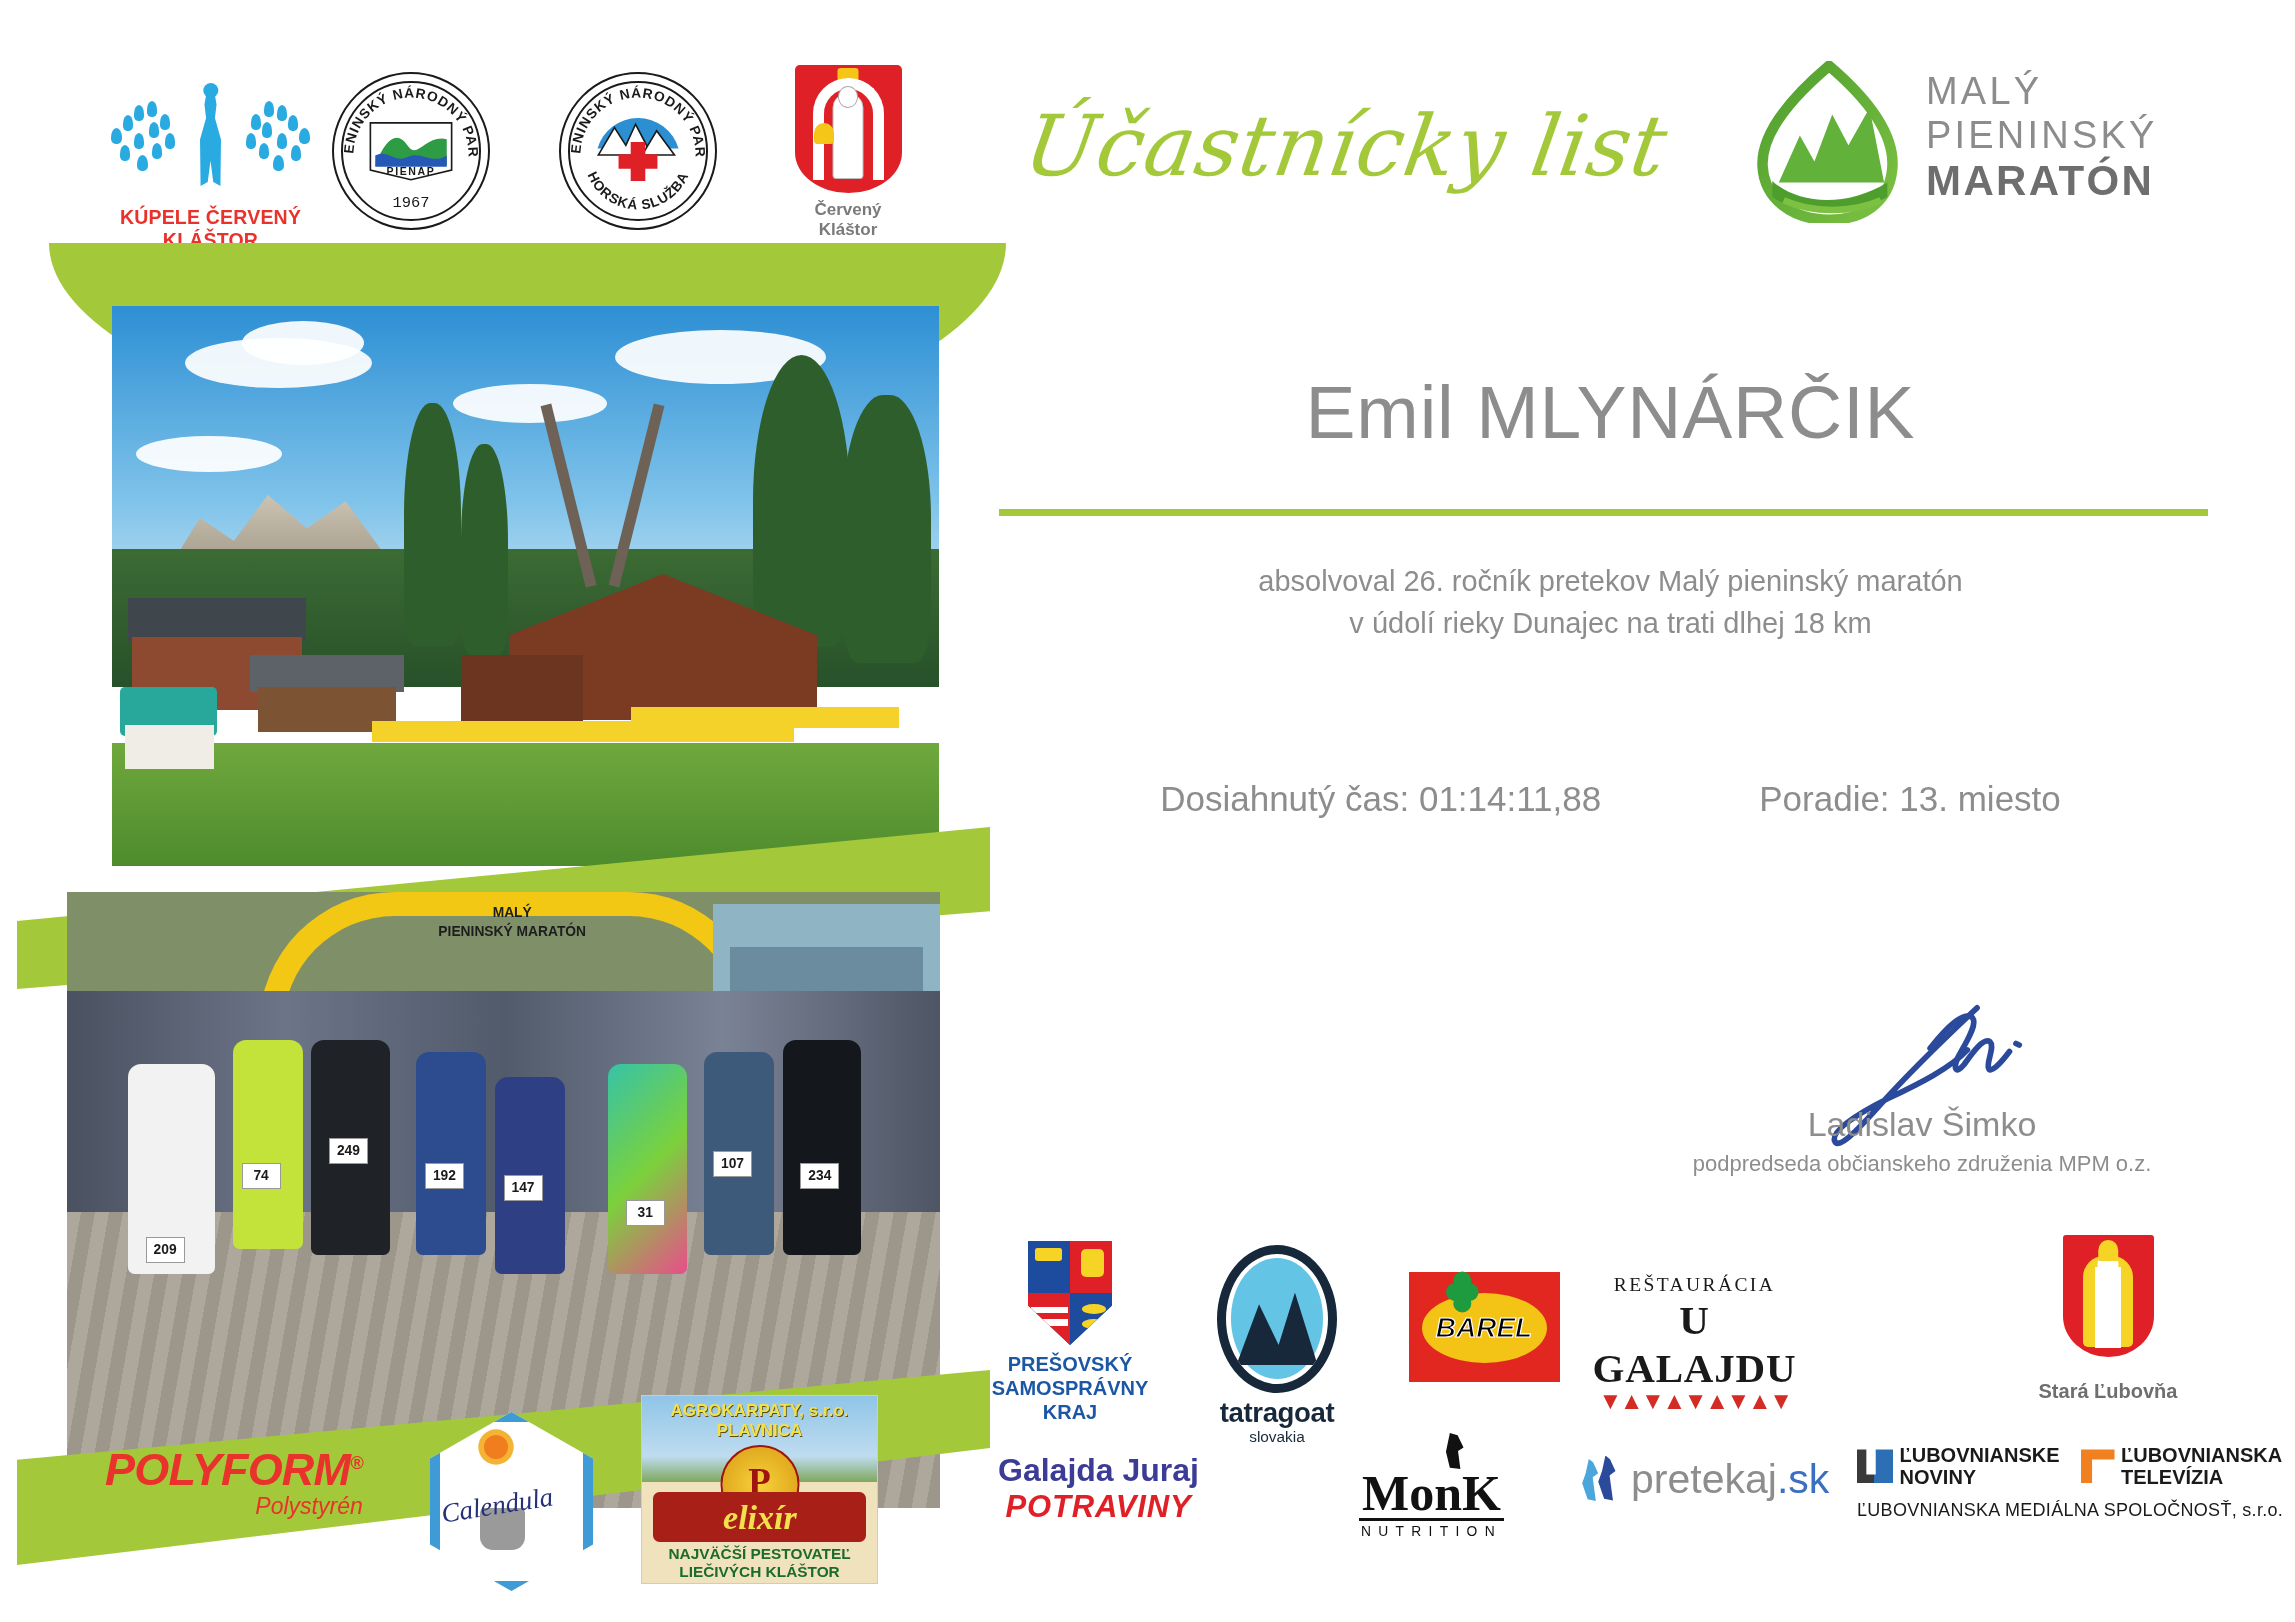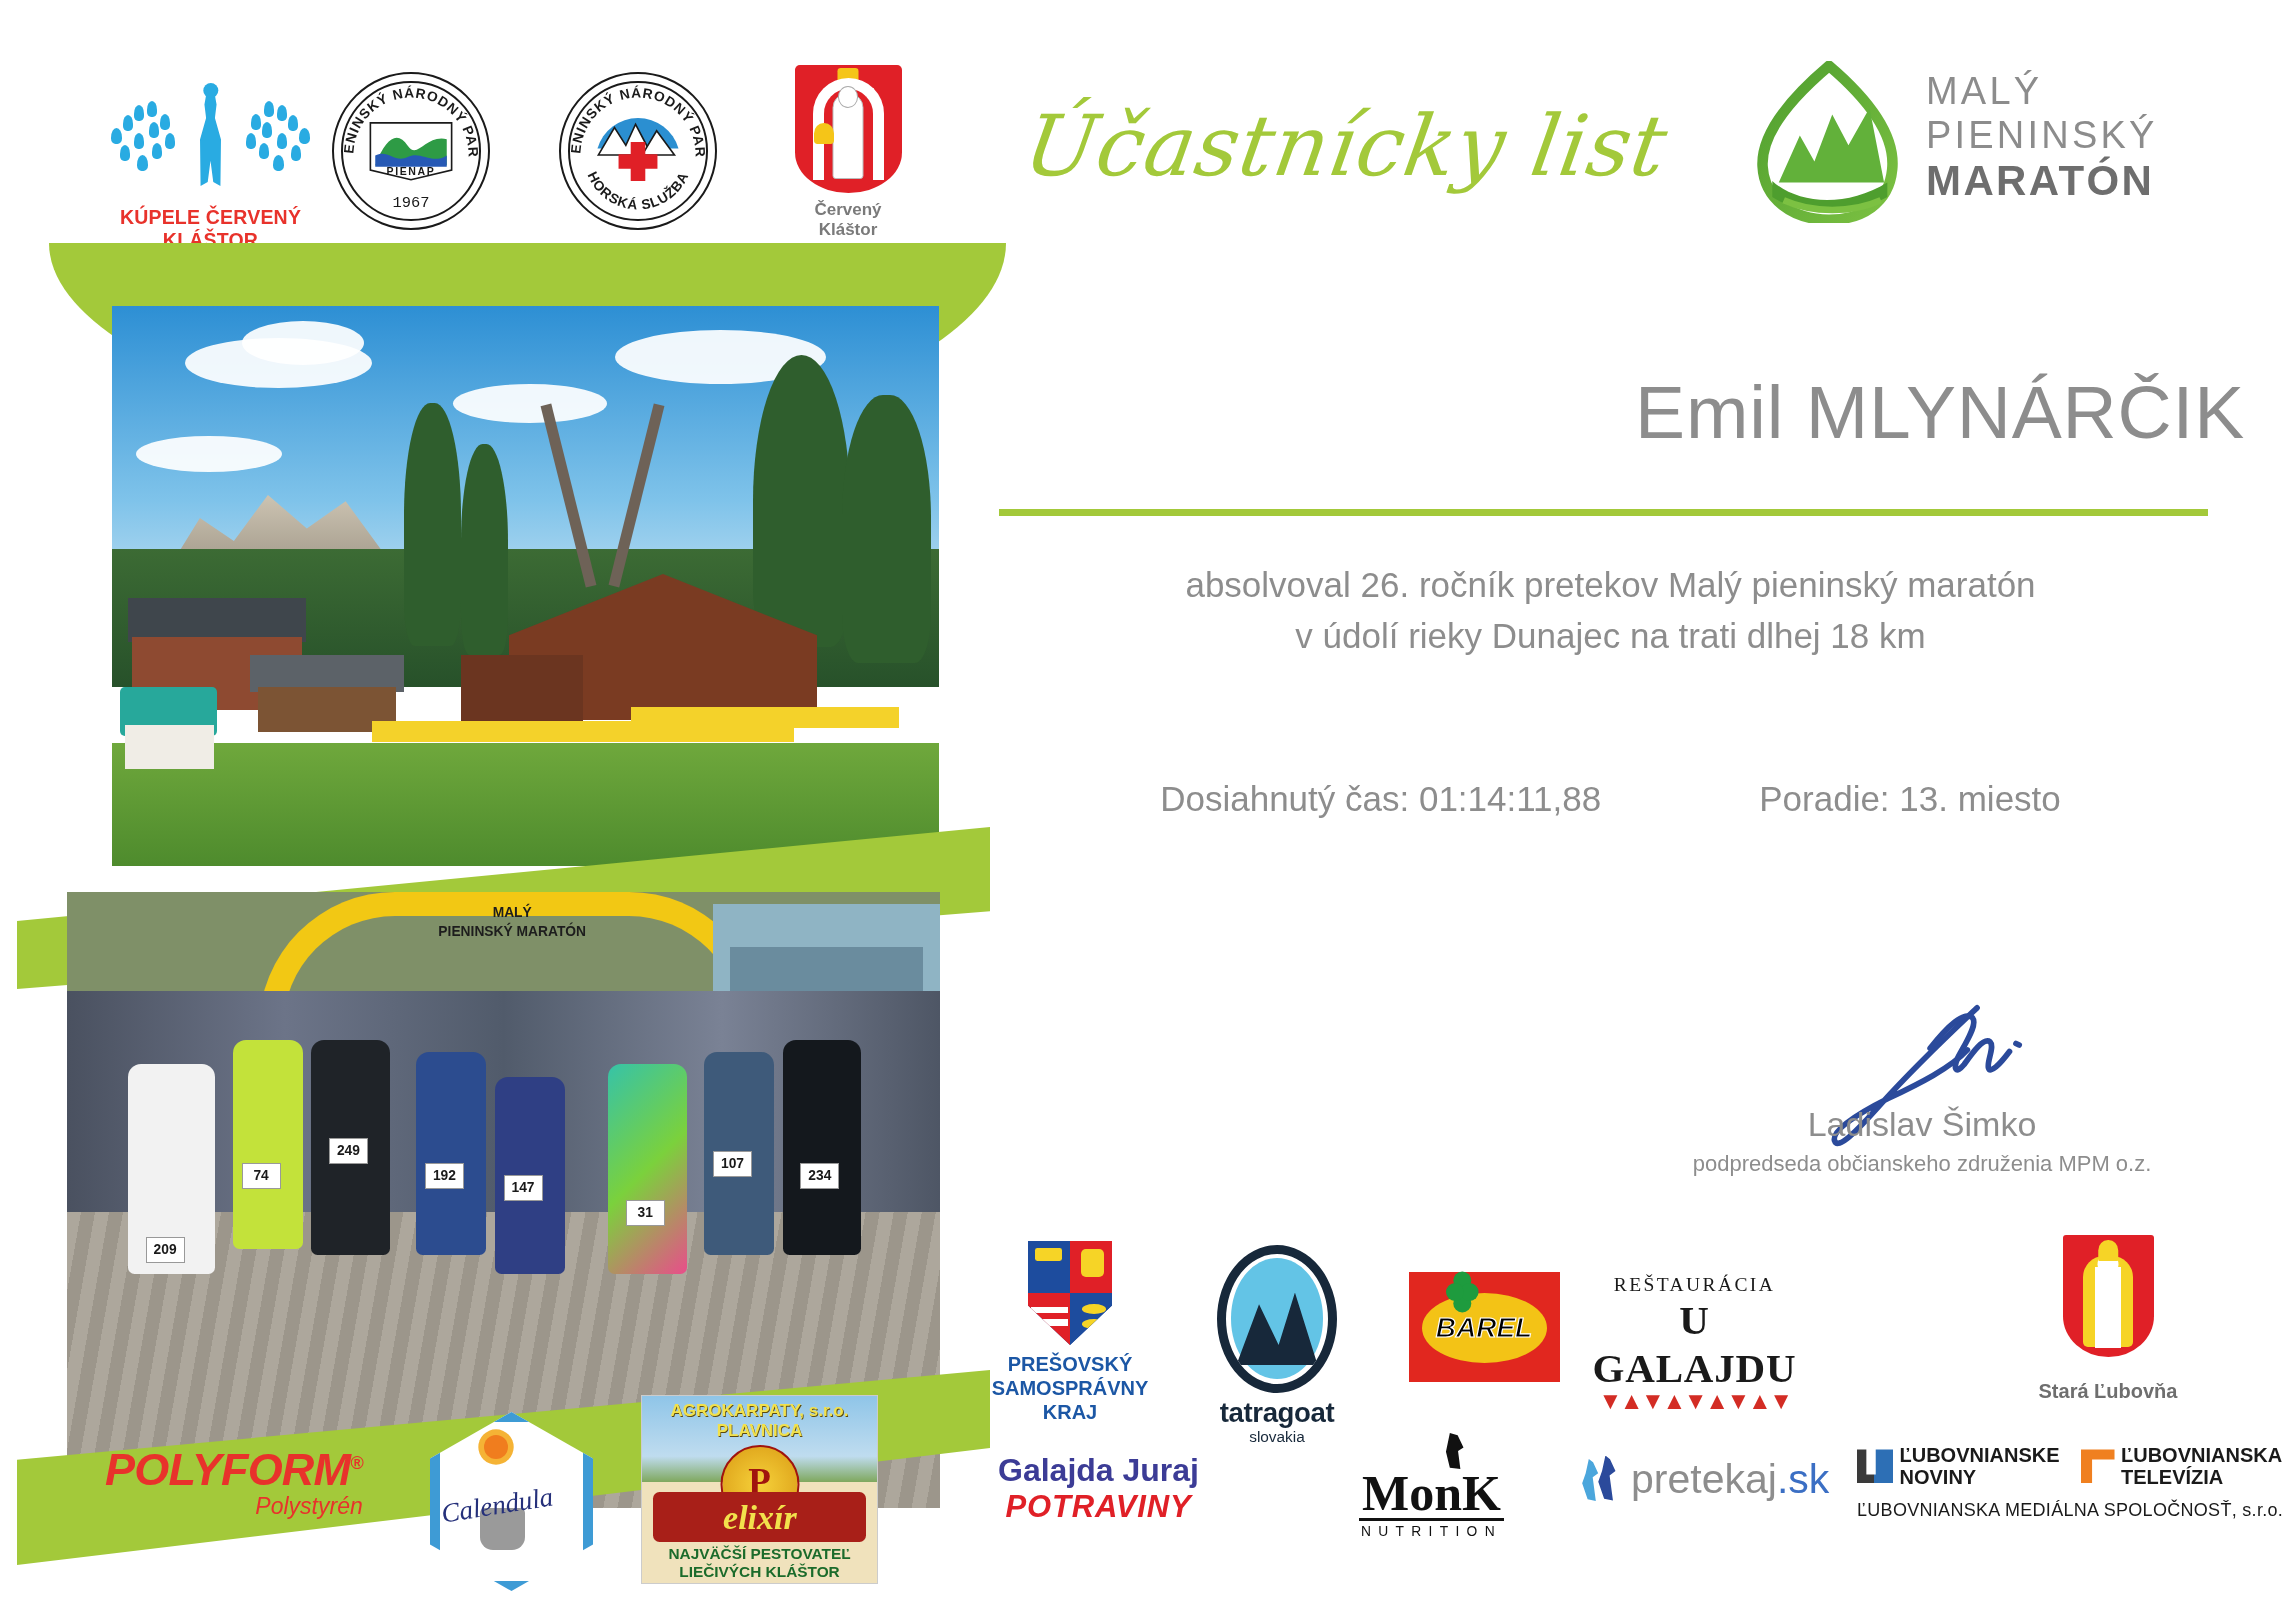--- a/index.html
+++ b/index.html
@@ -106,25 +106,25 @@
   .agro-badge{position:absolute;left:50%;top:49px;transform:translateX(-50%);width:75px;height:75px;border-radius:50%;
               background:radial-gradient(#F6D13A,#D99A14);border:2.4px solid #A0140E;}
   .agro-p{position:absolute;left:50%;top:13px;transform:translateX(-50%);color:#A0140E;font-weight:bold;font-size:37px;
           font-family:"Liberation Serif",serif;}
   .agro-rib{position:absolute;left:11.4px;top:96px;width:213px;height:50px;background:#A81F18;border-radius:6.5px;}
   .agro-elx{position:absolute;left:0;top:6.5px;width:100%;text-align:center;color:#F2E14C;font-style:italic;
             font-weight:bold;font-size:34px;font-family:"Liberation Serif",serif;}
   .agro-t2{position:absolute;left:0;top:149px;width:100%;text-align:center;color:#1B6B2B;font-weight:bold;font-size:15.4px;line-height:1.2;}
 
   
-  .runner-name{position:absolute;left:1028px;top:369px;width:1217px;text-align:right;
+  .runner-name{position:absolute;left:1002px;top:369px;width:1217px;text-align:center;
                font-size:75px;color:#8D8D8D;letter-spacing:0.8px;}
   .divider{position:absolute;left:999px;top:509px;width:1209px;height:7.3px;background:#A3C93A;}
   .para{position:absolute;left:1002px;top:560px;width:1217px;text-align:center;
-        font-size:35px;color:#8D8D8D;line-height:1.45;}
+        font-size:29px;color:#8D8D8D;line-height:1.45;}
   .results{position:absolute;left:1002px;top:779px;width:1217px;
            display:flex;justify-content:center;gap:158px;font-size:35px;color:#8D8D8D;}
 
   
   .sigbox{position:absolute;left:1638px;top:998px;width:568px;text-align:center;}
   .sigswirl{position:relative;height:154px;}
   .sigswirl svg{position:absolute;left:50%;top:-8px;transform:translateX(-50%);}
   .signame{font-size:34px;color:#8D8D8D;margin-top:-47px;position:relative;z-index:1;}
   .sigrole{font-size:22px;color:#8D8D8D;margin-top:6.5px;}
 

